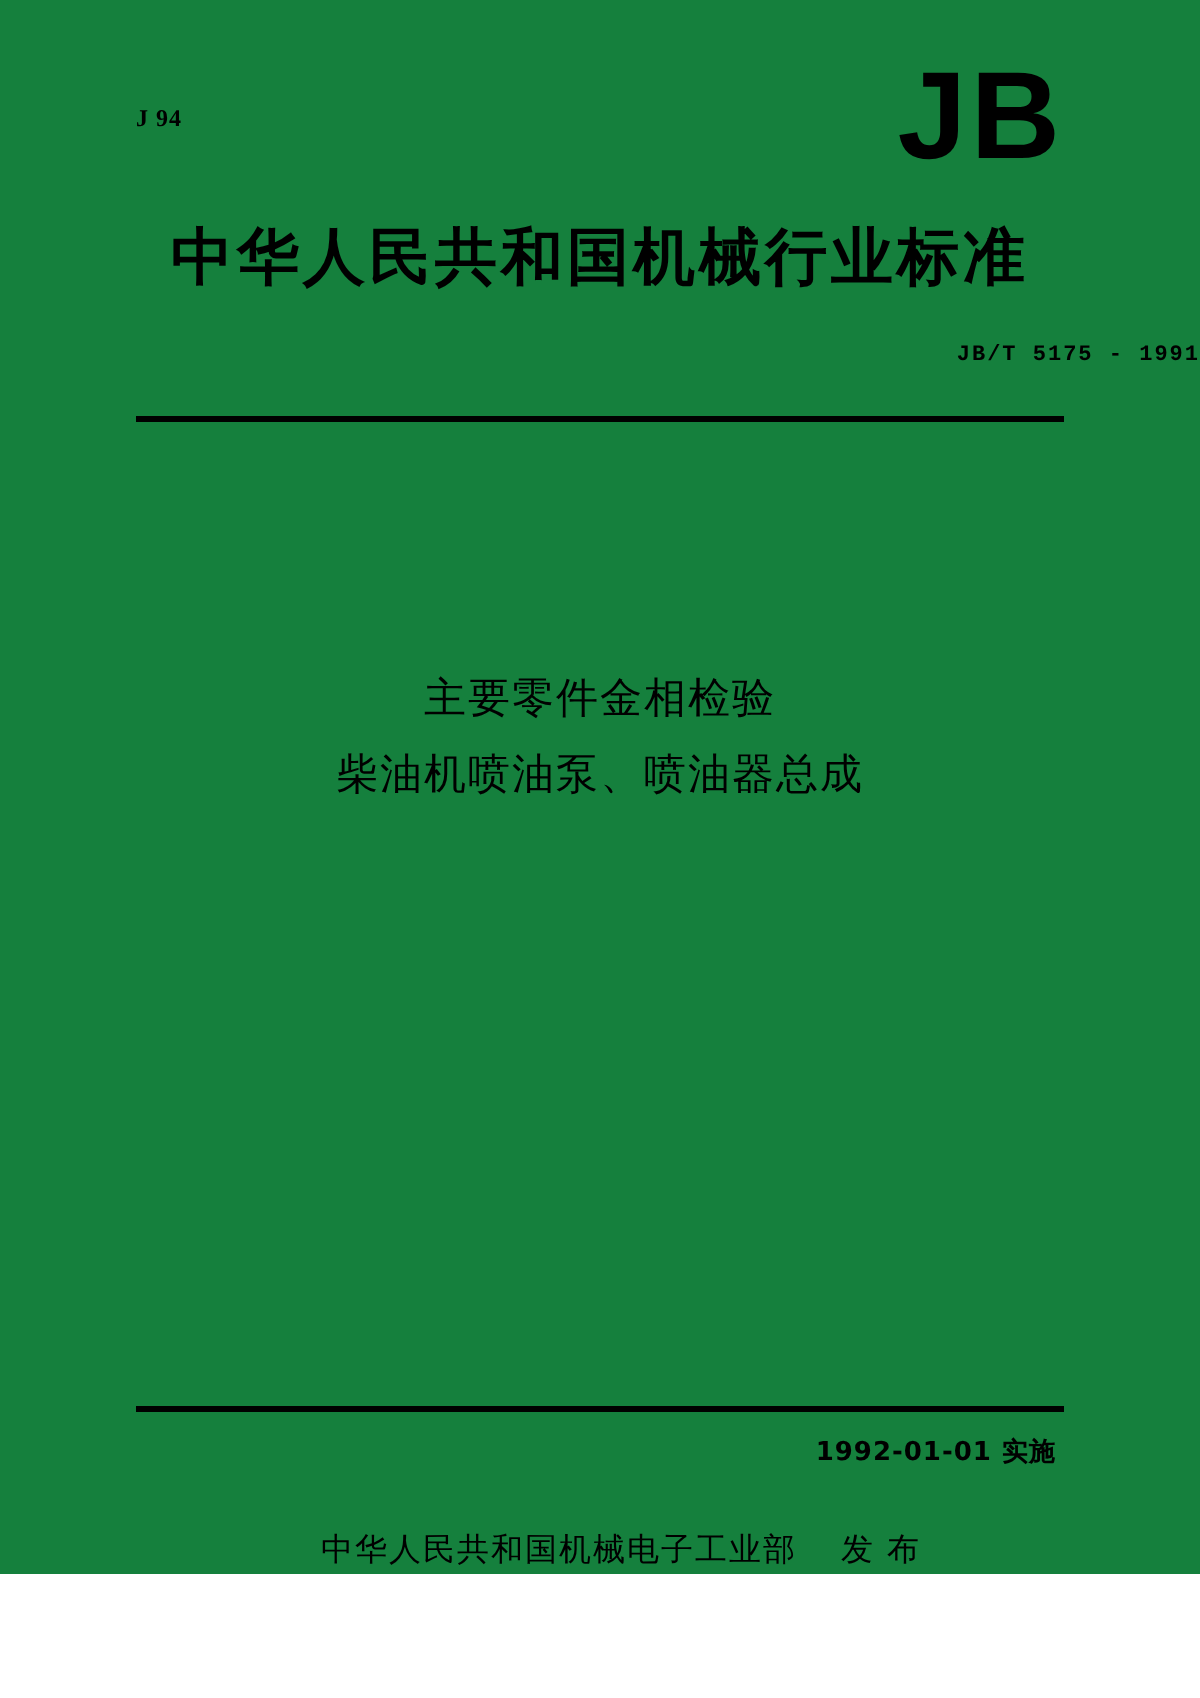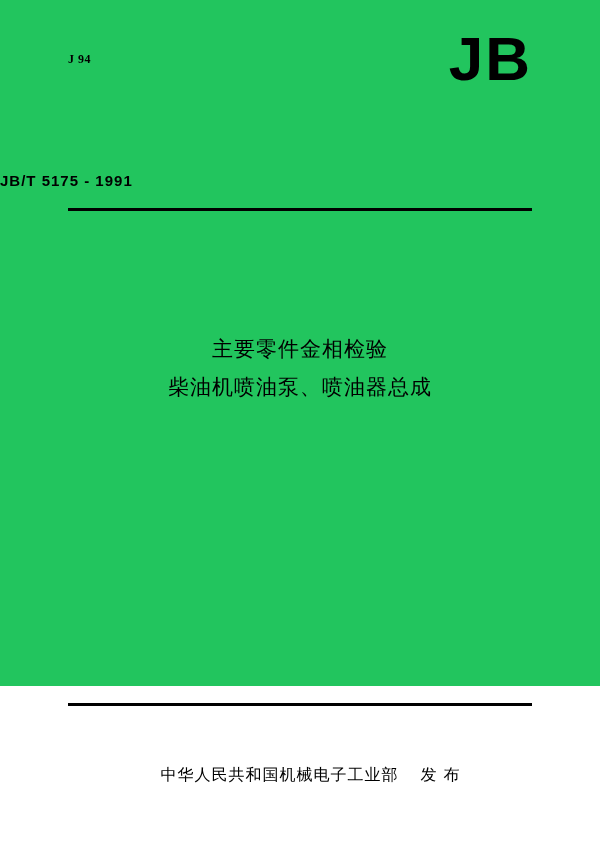--- a/index.html
+++ b/index.html
@@ -13,22 +13,22 @@
     position: relative;
     font-family: "Liberation Sans", sans-serif;
     color: #000000;
     overflow: hidden;
   }
   .page {
     position: absolute;
     left: 0;
     top: 0;
     width: 600px;
-    height: 686px;
-    background: #22c55e;
+    height: 787px;
+    background: #15803d;
   }
 
   
   .class-code {
     position: absolute;
     left: 68px;
     top: 52px;
     font-size: 12px;
     font-weight: bold;
     letter-spacing: 0.5px;
@@ -57,25 +57,25 @@
     letter-spacing: 2px;
     font-family: "DejaVu Sans", sans-serif;
   }
 
   
   .std-number {
     position: absolute;
     left: 0;
     right: 0;
     top: 172px;
-    text-align: left;
-    font-size: 15px;
+    text-align: right;
+    font-size: 11px;
     font-weight: bold;
     letter-spacing: 1px;
-    font-family: Liberation Sans, sans-serif;
+    font-family: Liberation Mono, monospace;
   }
 
   
   .rule-top {
     position: absolute;
     left: 68px;
     right: 68px;
     top: 208px;
     height: 3px;
     background: #000000;
@@ -144,31 +144,33 @@
 </style>
 </head>
 <body>
 
 <div class="page">
 
   <div class="class-code">J 94</div>
 
   <div class="jb-logo">JB</div>
 
+  <div class="std-title">中华人民共和国机械行业标准</div>
 
   <div class="std-number">JB/T  5175 - 1991</div>
 
   <div class="rule-top"></div>
 
   <div class="doc-title">
     <span class="line">主要零件金相检验</span>
     <span class="line">柴油机喷油泵、喷油器总成</span>
   </div>
 
   <div class="rule-bottom"></div>
 
 
+  <div class="effective-date">1992-01-01  实施</div>
 
   <div class="publisher">
     <span>中华人民共和国机械电子工业部</span><span class="gap"></span><span>发  布</span>
   </div>
 
 </div>
 
 </body></html>

